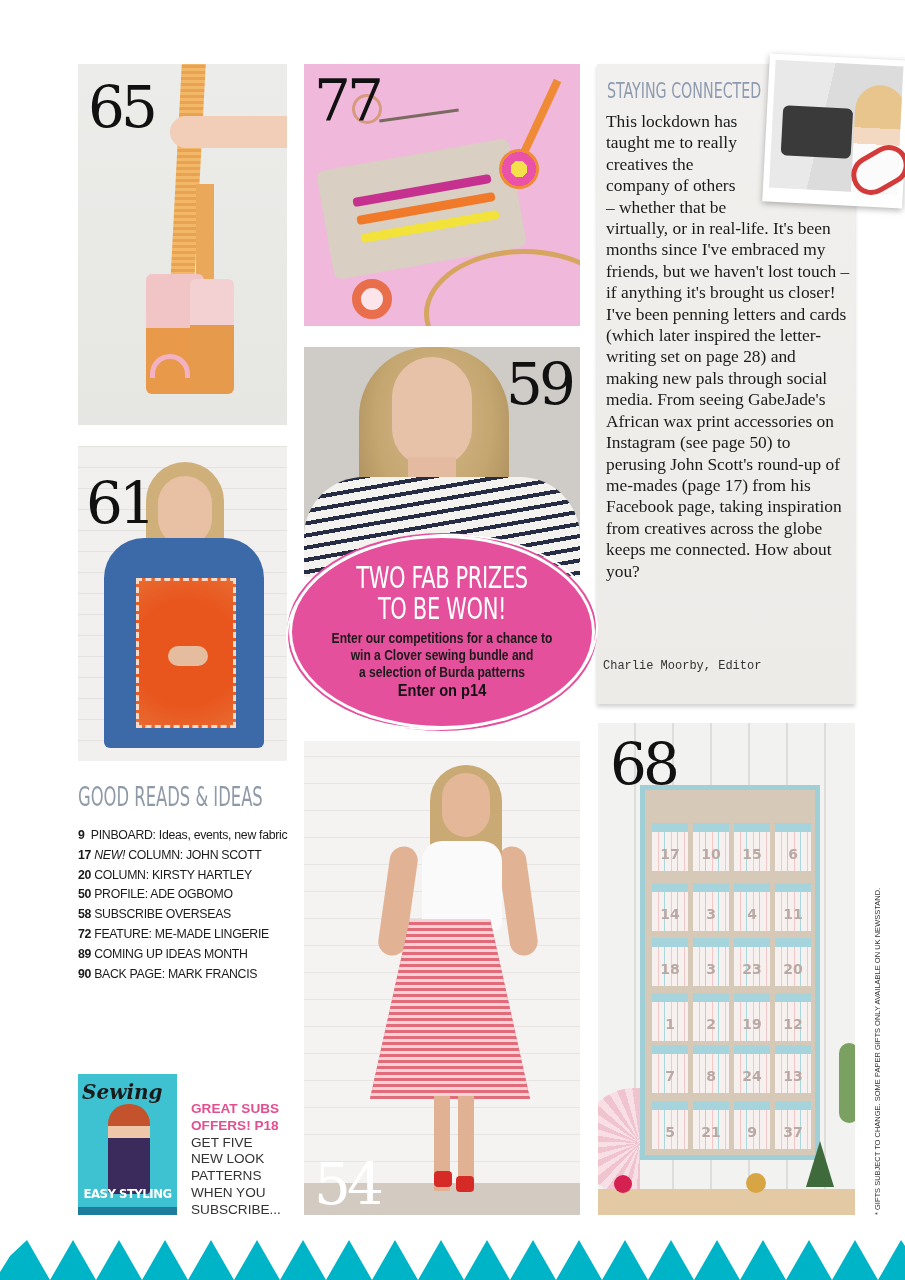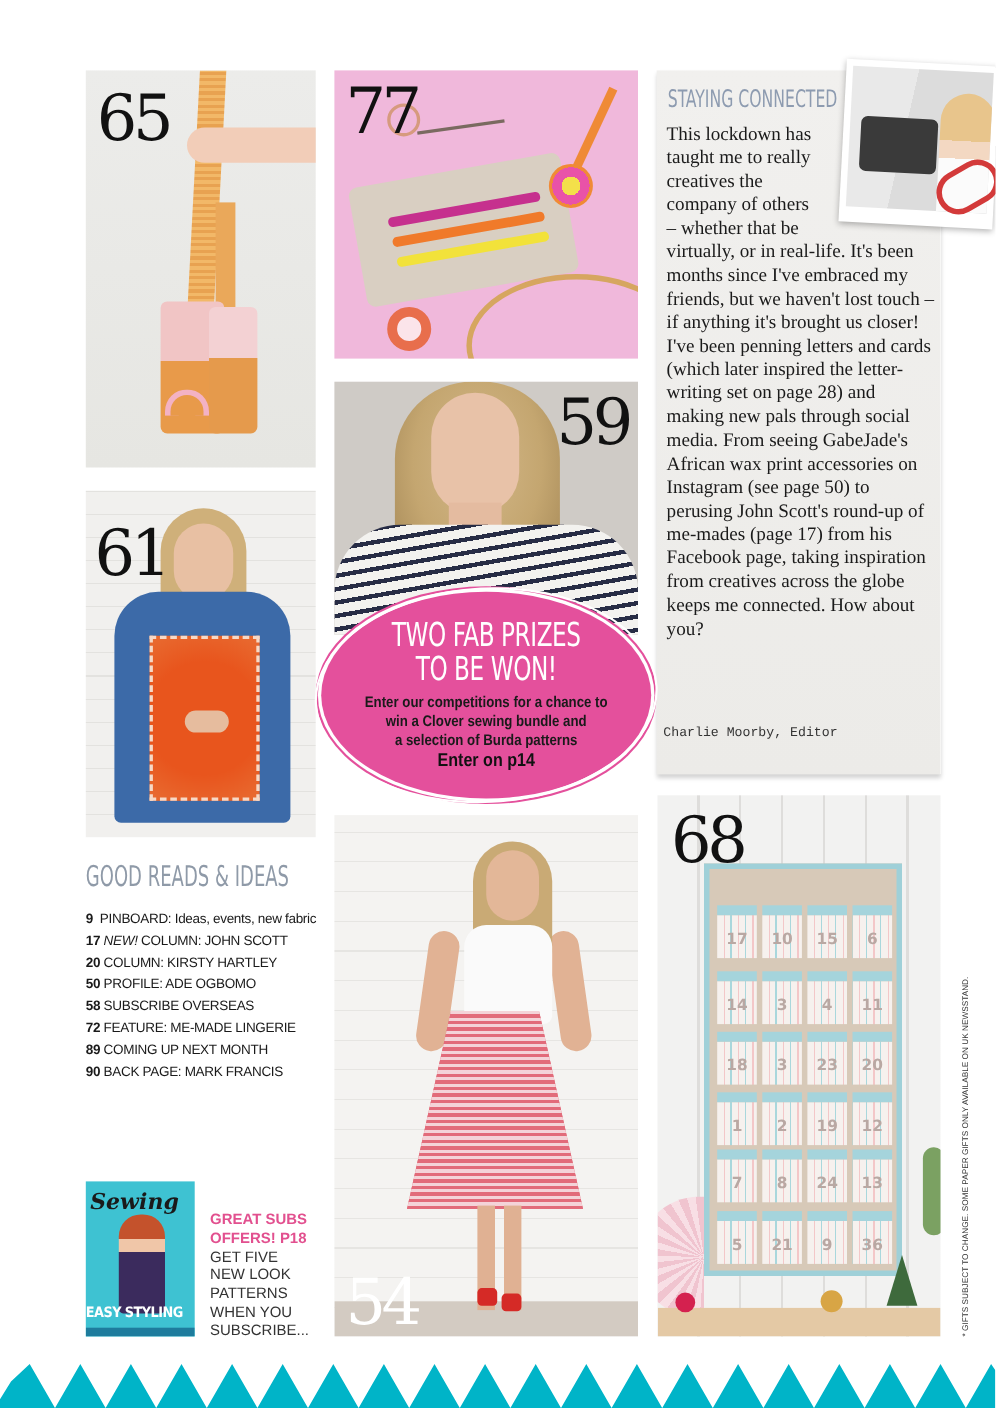--- a/index.html
+++ b/index.html
@@ -101,21 +101,21 @@
   
   #reads-title { position:absolute; left:78px; top:782px; font-family: "DejaVu Sans Condensed","DejaVu Sans", sans-serif; font-size: 26px; color:#8f9aa8; transform-origin: left top; transform: scaleX(0.7); white-space:nowrap; }
   #reads-list { position:absolute; left:78px; top:826px; width:230px; list-style:none; font-family: "Liberation Sans", sans-serif; font-size: 12.3px; line-height: 19.8px; color:#1a1a1a; letter-spacing:-0.3px; }
   #reads-list .num { font-weight:bold; }
   #reads-list .it { font-style: italic; }
 
   
   #cover { position:absolute; left:78px; top:1074px; width:99px; height:141px; background:#3ec2d2; overflow:hidden; }
   #cover .mast { position:absolute; left:4px; top:6px; font-family:"DejaVu Serif", serif; font-weight:bold; font-size:20px; color:#1a1a1a; font-style: italic; }
   #cover .model { position:absolute; left:30px; top:30px; width:42px; height:90px; background: linear-gradient(180deg,#c4522c 0 25%, #f0c6a8 25% 38%, #3b2b5d 38%); border-radius:20px 20px 4px 4px; }
-  #cover .strap { position:absolute; left:0; bottom:14px; width:100%; text-align:left; font-family:"DejaVu Sans Condensed","DejaVu Sans", sans-serif; font-weight:bold; font-size:13px; color:#fff; letter-spacing:-0.5px; }
+  #cover .strap { position:absolute; left:0; bottom:14px; width:100%; text-align:center; font-family:"DejaVu Sans Condensed","DejaVu Sans", sans-serif; font-weight:bold; font-size:13px; color:#fff; letter-spacing:-0.5px; }
   #cover .footer { position:absolute; left:0; bottom:0; width:100%; height:8px; background:#1e7c9d; }
   #subs { position:absolute; left:191px; top:1101px; width:110px; font-family: "Liberation Sans", sans-serif; font-size: 13.6px; line-height: 16.8px; color:#333; }
   #subs .hl { color:#e2508f; font-weight:bold; display:block; }
   #subs .txt { display:block; }
 
   
   #disclaimer { position:absolute; left:873px; top:1215px; transform-origin: left top; transform: rotate(-90deg); white-space:nowrap; font-family:"Liberation Sans", sans-serif; font-size: 7.5px; color:#333; }
 
   
   #zigzag { position:absolute; left:0; top:1236px; width:905px; height:44px; }
@@ -275,40 +275,40 @@
   <div class="pocket" style="left:54px;top:378px;">
       <span>5</span>
     </div>
   <div class="pocket" style="left:95px;top:378px;">
       <span>21</span>
     </div>
   <div class="pocket" style="left:136px;top:378px;">
       <span>9</span>
     </div>
   <div class="pocket" style="left:177px;top:378px;">
-      <span>36</span>
+      <span>37</span>
     </div>
   <div class="fan"></div>
   <div class="plant"></div>
   <div class="shelf"></div>
   <div class="tree"></div>
   <div class="bauble1"></div>
   <div class="bauble2"></div>
   <div class="page-num" style="left:12px;top:12px;">68</div>
 </div>
 
 <div id="reads-title">GOOD READS &amp; IDEAS</div>
 <ul id="reads-list">
   <li><span class="num">9</span>&nbsp; <span>PINBOARD: Ideas, events, new fabric</span></li>
   <li><span class="num">17</span> <span class="it">NEW!</span> <span>COLUMN: JOHN SCOTT</span></li>
   <li><span class="num">20</span> <span>COLUMN: KIRSTY HARTLEY</span></li>
   <li><span class="num">50</span> <span>PROFILE: ADE OGBOMO</span></li>
   <li><span class="num">58</span> <span>SUBSCRIBE OVERSEAS</span></li>
   <li><span class="num">72</span> <span>FEATURE: ME-MADE LINGERIE</span></li>
-  <li><span class="num">89</span> <span>COMING UP NEXT MONTH</span></li>
+  <li><span class="num">89</span> <span>COMING UP IDEAS MONTH</span></li>
   <li><span class="num">90</span> <span>BACK PAGE: MARK FRANCIS</span></li>
 </ul>
 
 <div id="cover">
   <div class="mast">Sewing</div>
   <div class="model"></div>
   <div class="strap">EASY STYLING</div>
   <div class="footer"></div>
 </div>
 <div id="subs">

